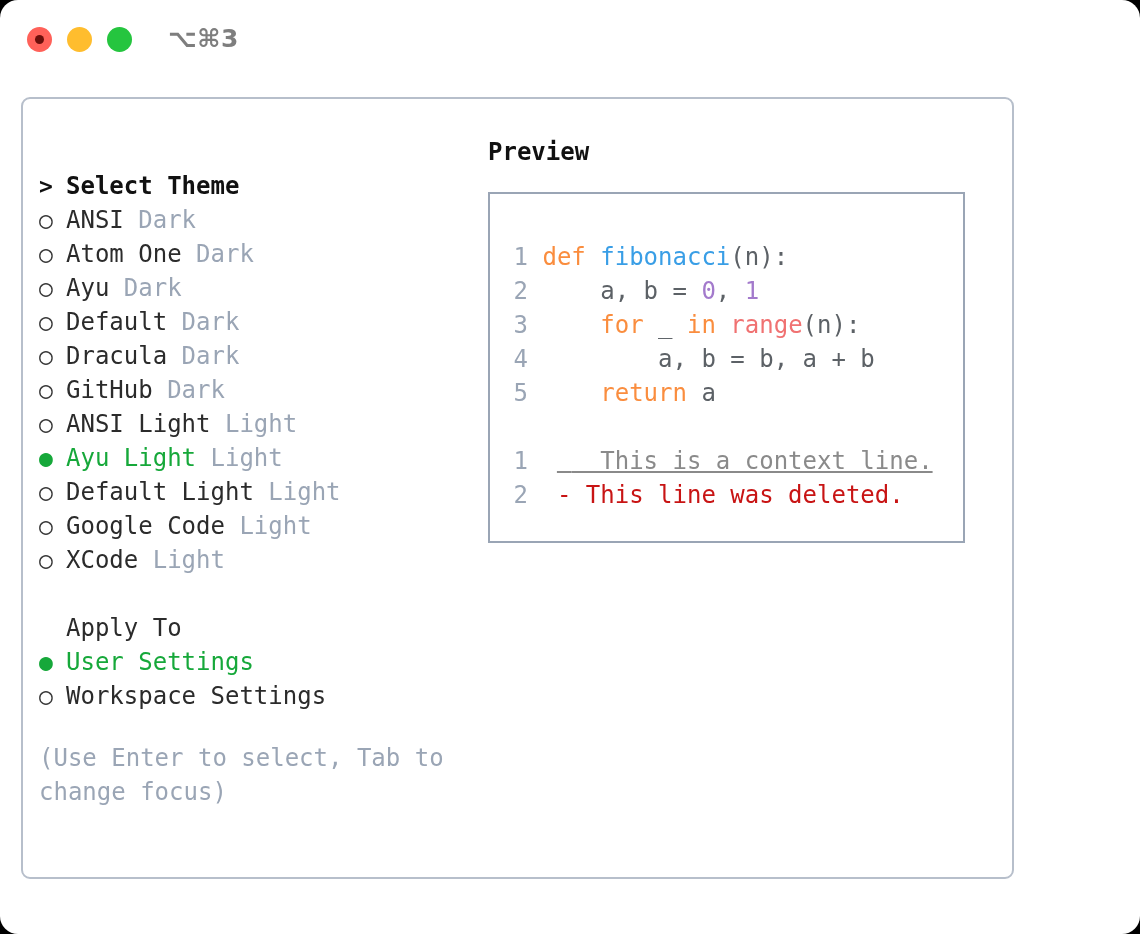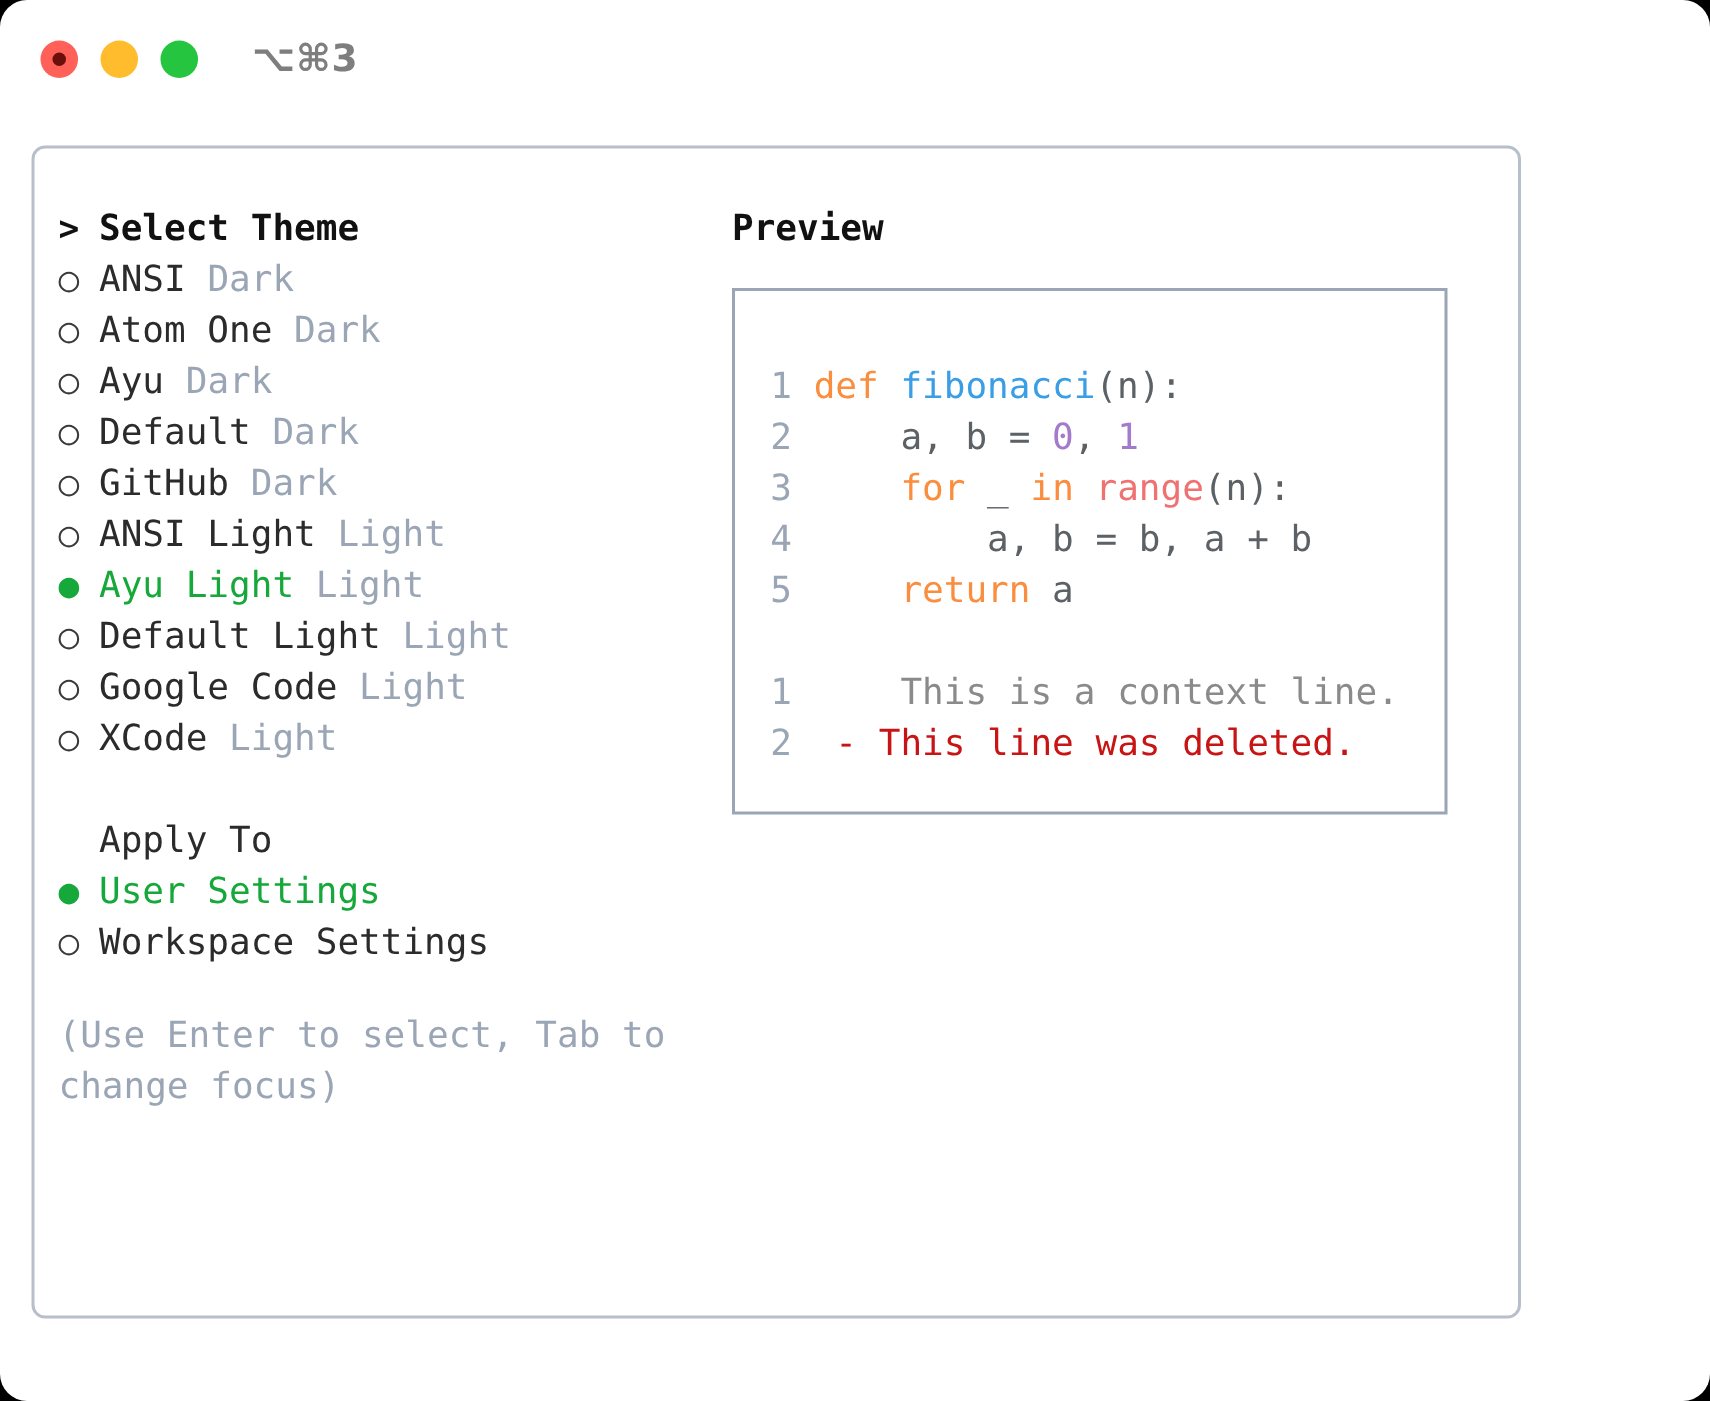--- a/index.html
+++ b/index.html
@@ -85,20 +85,21 @@
   .row {
     height: 34px;
     line-height: 34px;
     font-size: 24px;
     white-space: pre;
     color: #2b2b2b;
   }
   .heading {
     font-weight: bold;
     color: #111111;
+    margin-top: 34px;
   }
   .marker {
     display: inline-block;
     width: 27px;
     font-size: 23px;
   }
   .marker.empty { color: #3a3a3a; }
   .marker.filled { color: #16a83a; }
   .marker.blank { color: transparent; }
   .label-main { color: #2b2b2b; }
@@ -155,21 +156,21 @@
     width: 30px;
     text-align: right;
     color: #9aa5b5;
   }
   .tok-kw   { color: #fa8d3e; }
   .tok-fn   { color: #399ee6; }
   .tok-num  { color: #a37acc; }
   .tok-builtin { color: #f07171; }
   .tok-plain { color: #5c6166; }
   .gap { height: 34px; }
-  .diff-context { color: #8a8a8a; }
+  .diff-context { color: #8a8a8a; text-decoration: underline; }
   .diff-del { color: #c81414; }
   .diff-add { color: #16c416; }
 </style>
 </head>
 <body>
 
 <div id="window">
 
   <div id="titlebar">
     <div class="traffic" id="dot-close"></div>
@@ -182,20 +183,21 @@
 
     <div id="left-col">
 
       <div class="row heading"><span class="marker">&gt;</span><span>Select Theme</span></div>
 
       <div id="theme-list">
           <div class="row"><span class="marker empty">○</span><span class="label-main">ANSI</span><span> </span><span class="label-variant">Dark</span></div>
           <div class="row"><span class="marker empty">○</span><span class="label-main">Atom One</span><span> </span><span class="label-variant">Dark</span></div>
           <div class="row"><span class="marker empty">○</span><span class="label-main">Ayu</span><span> </span><span class="label-variant">Dark</span></div>
           <div class="row"><span class="marker empty">○</span><span class="label-main">Default</span><span> </span><span class="label-variant">Dark</span></div>
+          <div class="row"><span class="marker empty">○</span><span class="label-main">Dracula</span><span> </span><span class="label-variant">Dark</span></div>
           <div class="row"><span class="marker empty">○</span><span class="label-main">GitHub</span><span> </span><span class="label-variant">Dark</span></div>
           <div class="row"><span class="marker empty">○</span><span class="label-main">ANSI Light</span><span> </span><span class="label-variant">Light</span></div>
           <div class="row selected"><span class="marker filled">●</span><span class="label-main">Ayu Light</span><span> </span><span class="label-variant">Light</span></div>
           <div class="row"><span class="marker empty">○</span><span class="label-main">Default Light</span><span> </span><span class="label-variant">Light</span></div>
           <div class="row"><span class="marker empty">○</span><span class="label-main">Google Code</span><span> </span><span class="label-variant">Light</span></div>
           <div class="row"><span class="marker empty">○</span><span class="label-main">XCode</span><span> </span><span class="label-variant">Light</span></div>
         </div>
 
       <div id="applyto-block">
         <div class="row"><span class="marker blank">○</span><span>Apply To</span></div>

